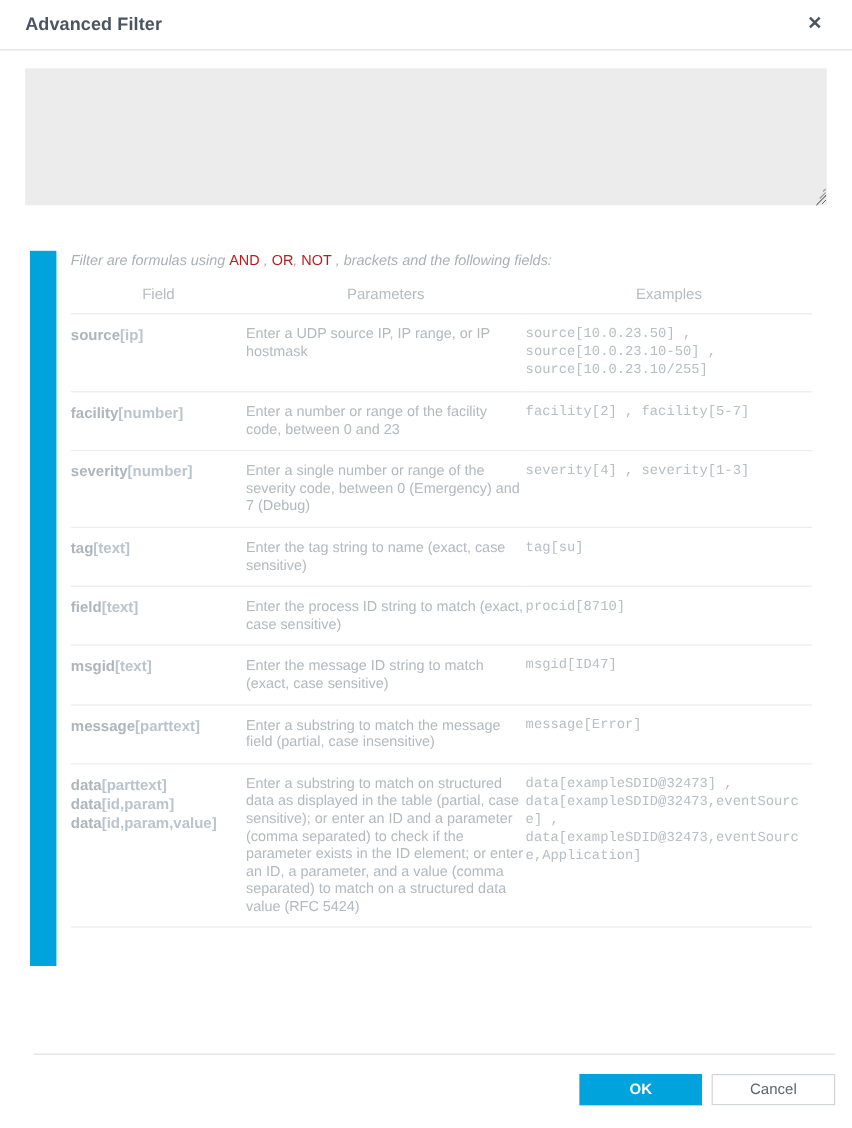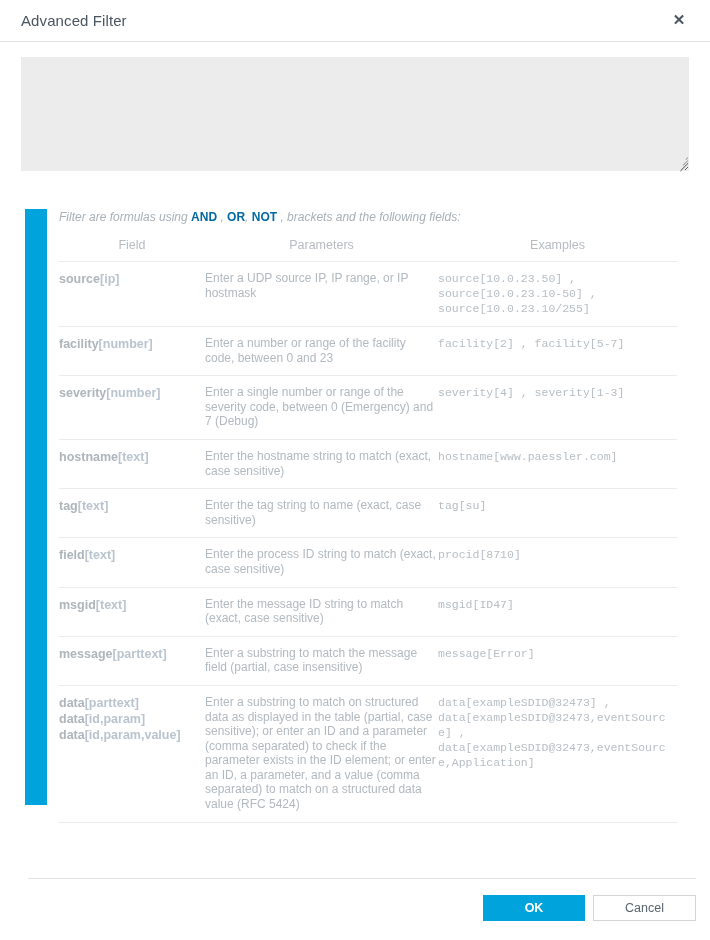--- a/index.html
+++ b/index.html
@@ -32,21 +32,21 @@
     width: 710px;
     height: 42px;
     box-sizing: border-box;
     border-bottom: 1px solid #e2e2e2;
   }
   .dlg-title {
     position: absolute;
     left: 21px;
     top: 12px;
     font-size: 15px;
-    font-weight: normal;
+    font-weight: bold;
     color: #4a5560;
     letter-spacing: .1px;
   }
   .dlg-close {
     position: absolute;
     right: 22px;
     top: 11px;
     width: 18px;
     height: 18px;
     line-height: 18px;
@@ -122,22 +122,22 @@
   .intro {
     font-size: 12px;
     font-style: italic;
     color: #a8b0b7;
     line-height: 16px;
     padding-bottom: 5px;
     white-space: nowrap;
   }
   .intro b {
     font-style: normal;
-    font-weight: bold;
-    color: #0369a1;
+    font-weight: normal;
+    color: #b91c1c;
   }
 
   
   table.ref {
     border-collapse: collapse;
     width: 618px;
     table-layout: fixed;
     margin-top: 5px;
   }
   table.ref th {
@@ -269,25 +269,20 @@
               <td class="cell-field"><span>facility</span><span class="brk">[number]</span></td>
               <td class="cell-param">Enter a number or range of the facility code, between 0 and 23</td>
               <td class="cell-ex">facility[2] , facility[5-7]</td>
             </tr>
             <tr>
               <td class="cell-field"><span>severity</span><span class="brk">[number]</span></td>
               <td class="cell-param">Enter a single number or range of the severity code, between 0 (Emergency) and 7 (Debug)</td>
               <td class="cell-ex">severity[4] , severity[1-3]</td>
             </tr>
             <tr>
-              <td class="cell-field"><span>hostname</span><span class="brk">[text]</span></td>
-              <td class="cell-param">Enter the hostname string to match (exact, case sensitive)</td>
-              <td class="cell-ex">hostname[www.paessler.com]</td>
-            </tr>
-            <tr>
               <td class="cell-field"><span>tag</span><span class="brk">[text]</span></td>
               <td class="cell-param">Enter the tag string to name (exact, case sensitive)</td>
               <td class="cell-ex">tag[su]</td>
             </tr>
             <tr>
               <td class="cell-field"><span>field</span><span class="brk">[text]</span></td>
               <td class="cell-param">Enter the process ID string to match (exact, case sensitive)</td>
               <td class="cell-ex">procid[8710]</td>
             </tr>
             <tr>

